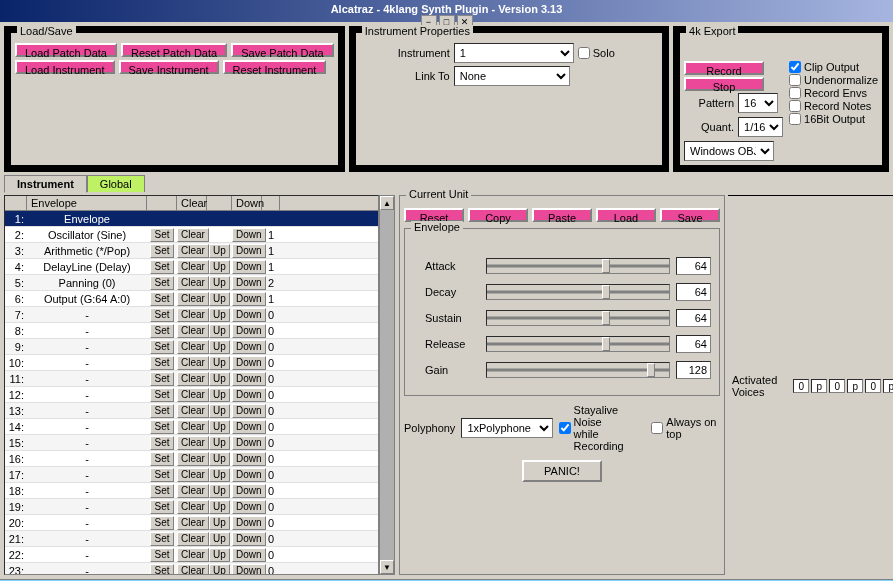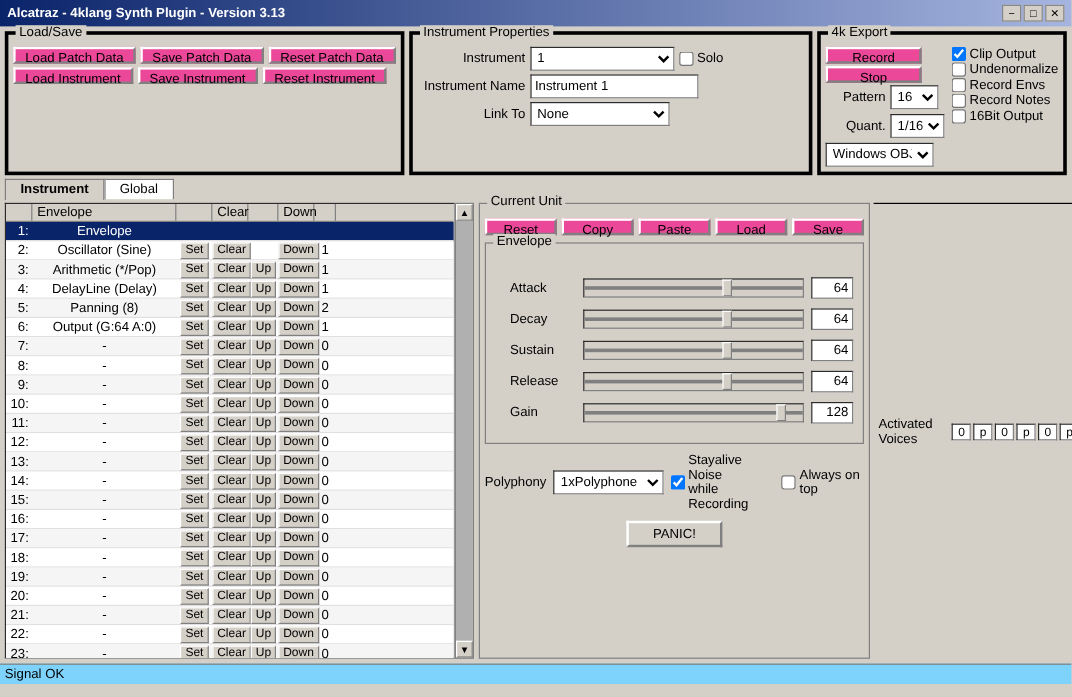--- a/index.html
+++ b/index.html
@@ -13,20 +13,21 @@
       color: #000;
     }
     .title-bar {
       background: linear-gradient(to right, #0a246a, #a6b5e0);
       color: white;
       padding: 3px 6px;
       display: flex;
       justify-content: space-between;
       align-items: center;
       height: 22px;
+      flex-direction: column;
     }
     .title-bar-title { font-size: 11px; font-weight: bold; }
     .title-bar-controls { display: flex; gap: 2px; }
     .title-bar-btn {
       width: 16px; height: 14px;
       background: #d4d0c8;
       border: 1px solid #888;
       font-size: 9px;
       cursor: pointer;
       display: flex; align-items: center; justify-content: center;
@@ -35,21 +36,21 @@
       padding: 4px;
       display: flex;
       flex-direction: column;
       gap: 3px;
     }
     .top-row {
       display: flex;
       gap: 4px;
     }
     .group-box {
-      border: 3px solid #000000;
+      border: 7px solid #000000;
       background: #d4d0c8;
       position: relative;
       padding: 4px;
     }
     .group-box-title {
       position: absolute;
       top: -8px;
       left: 6px;
       background: #d4d0c8;
       padding: 0 3px;
@@ -103,21 +104,21 @@
       font-size: 11px;
       height: 20px;
       width: 140px;
     }
     .checkbox-label {
       display: flex;
       align-items: center;
       gap: 3px;
     }
     .export-box {
-      padding-top: 10px;
+      padding-top: 28px;
       min-width: 200px;
     }
     .export-inner {
       display: flex;
       gap: 6px;
     }
     .export-left {
       display: flex;
       flex-direction: column;
       gap: 2px;
@@ -135,21 +136,21 @@
     }
     .export-label { width: 50px; text-align: right; }
     .tabs-row {
       display: flex;
       gap: 0;
     }
     .tab {
       border: 1px solid #808080;
       border-bottom: none;
       padding: 2px 12px;
-      background: #ffffff;
+      background: #bef264;
       cursor: pointer;
       font-size: 11px;
     }
     .tab.active {
       background: #d4d0c8;
       font-weight: bold;
       border-bottom: 1px solid #d4d0c8;
       margin-bottom: -1px;
     }
     .bottom-area {
@@ -372,45 +373,41 @@
 </div>
 
 <div class="main-content">
 
   <div class="top-row">
 
     <div class="group-box load-save-box">
       <span class="group-box-title">Load/Save</span>
       <div class="load-save-row">
         <button class="win-btn">Load Patch Data</button>
+        <button class="win-btn">Reset Patch Data</button>
         <button class="win-btn">Save Patch Data</button>
-        <button class="win-btn">Reset Patch Data</button>
       </div>
       <div class="load-save-row">
         <button class="win-btn">Load Instrument</button>
         <button class="win-btn">Save Instrument</button>
         <button class="win-btn">Reset Instrument</button>
       </div>
     </div>
 
     <div class="group-box instrument-props-box">
       <span class="group-box-title">Instrument Properties</span>
       <div class="ip-row">
         <span class="ip-label">Instrument</span>
         <select class="ip-select" style="width:120px;">
           <option>1</option>
         </select>
         <label class="checkbox-label">
           <input type="checkbox" style="">
           <span>Solo</span>
         </label>
-      </div>
-      <div class="ip-row">
-        <span class="ip-label">Instrument Name</span>
-        <input type="text" class="ip-input" value="Instrument 1" style="">
       </div>
       <div class="ip-row">
         <span class="ip-label">Link To</span>
         <select class="ip-select" style="width:116px;">
           <option>None</option>
         </select>
       </div>
     </div>
 
     <div class="group-box export-box">
@@ -511,21 +508,21 @@
     <span class="col-num">4:</span>
     <span class="col-name">DelayLine  (Delay)</span>
     <span class="col-set"><button class="small-btn">Set</button></span>
     <span class="col-clear"><button class="small-btn">Clear</button></span>
     <span class="col-up"><button class="small-btn">Up</button></span>
     <span class="col-down"><button class="small-btn">Down</button></span>
     <span class="col-val">1</span>
   </div>
             <div class="list-row">
     <span class="col-num">5:</span>
-    <span class="col-name">Panning  (8)</span>
+    <span class="col-name">Panning  (0)</span>
     <span class="col-set"><button class="small-btn">Set</button></span>
     <span class="col-clear"><button class="small-btn">Clear</button></span>
     <span class="col-up"><button class="small-btn">Up</button></span>
     <span class="col-down"><button class="small-btn">Down</button></span>
     <span class="col-val">2</span>
   </div>
             <div class="list-row">
     <span class="col-num">6:</span>
     <span class="col-name">Output  (G:64 A:0)</span>
     <span class="col-set"><button class="small-btn">Set</button></span>

